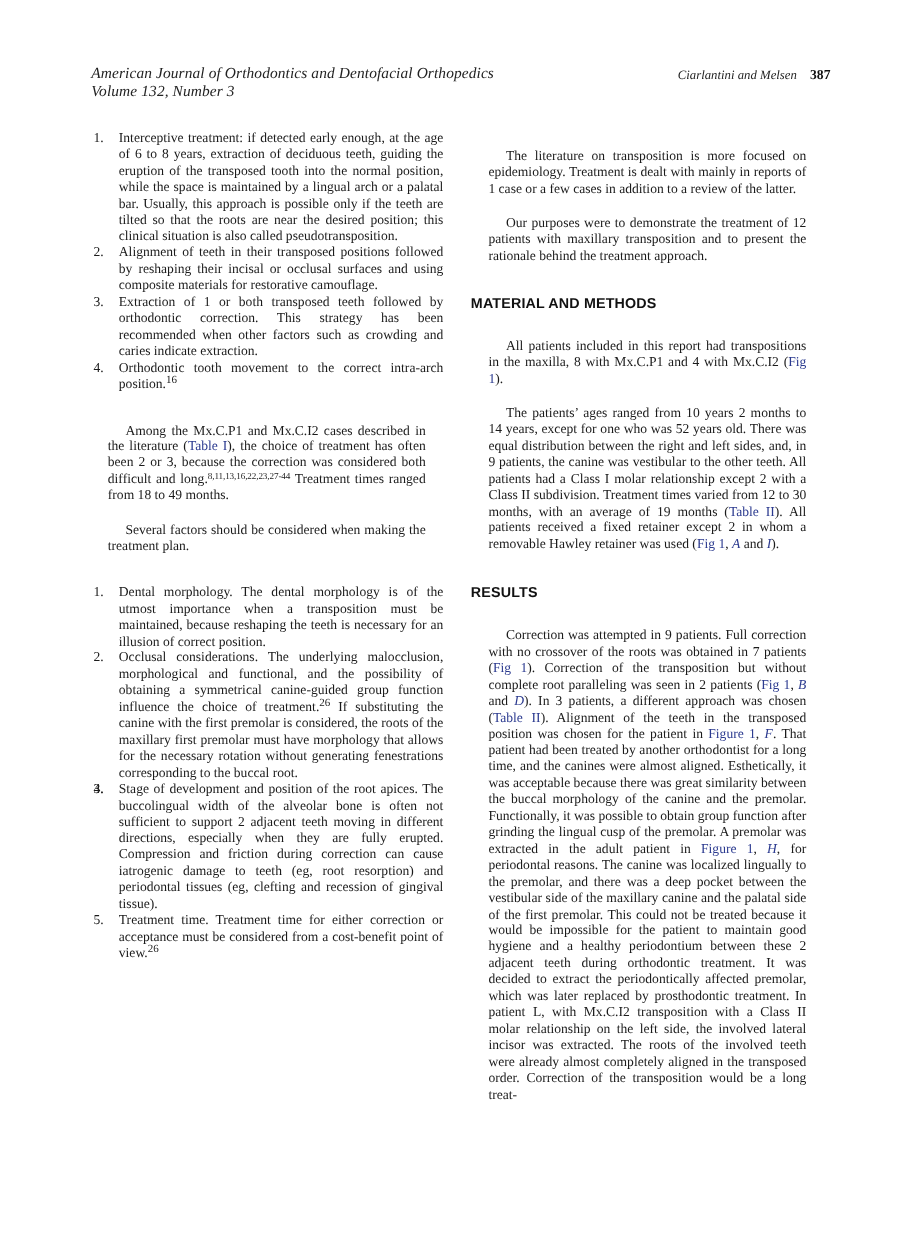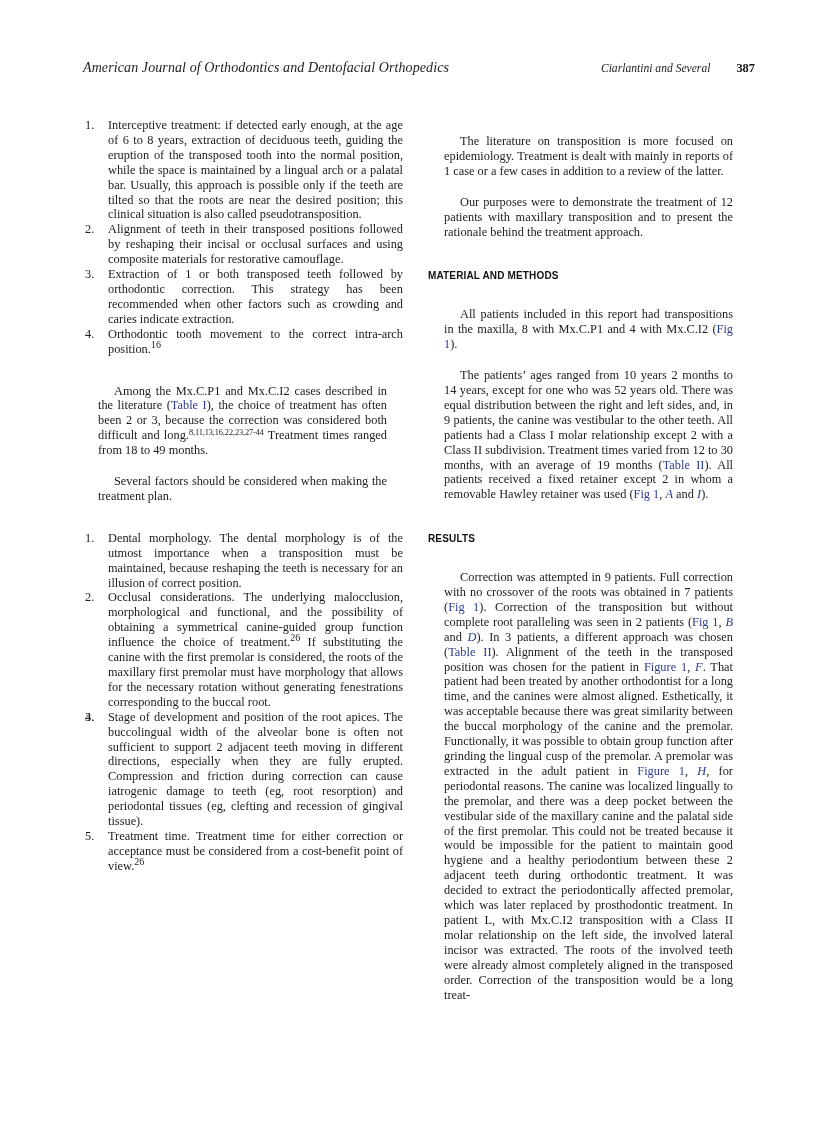--- a/index.html
+++ b/index.html
@@ -45,21 +45,21 @@
     line-height: 16px;
     white-space: nowrap;
   }
   .rh-authors {
     font-style: italic;
     color: #222;
   }
   .rh-pageno {
     font-weight: bold;
     font-style: normal;
-    margin-left: 26px;
+    margin-left: 12px;
     font-size: 12.4px;
     color: #111;
   }
 
   
   .col {
     position: absolute;
     top: 118px;
     width: 321px;
     font-size: 12.35px;
@@ -94,21 +94,21 @@
     left: 3px;
     top: 0;
     width: 18px;
     text-align: left;
     font-size: 12.35px;
   }
   .gap-md { height: 11px; }
 
   h2.section {
     font-family: "Liberation Sans", sans-serif;
-    font-size: 10px;
+    font-size: 13px;
     font-weight: bold;
     letter-spacing: 0.15px;
     margin: 0;
     padding: 0;
     color: #111;
     text-align: left;
   }
   .sec-before { height: 14px; }
   .sec-after  { height: 7px; }
 
@@ -124,23 +124,24 @@
   sup.reflist { font-size: 8.3px; letter-spacing: -0.1px; }
 </style>
 </head>
 <body>
 
 <div class="page">
 
   <div class="running-head">
     <div class="rh-left">
       <span>American Journal of Orthodontics and Dentofacial Orthopedics</span>
+      <span class="rh-line2">Volume 132, Number 3</span>
     </div>
     <div class="rh-right">
-      <span class="rh-authors">Ciarlantini and Several</span><span class="rh-pageno">387</span>
+      <span class="rh-authors">Ciarlantini and Melsen</span><span class="rh-pageno">387</span>
     </div>
   </div>
 
   <div class="col col-left">
 
     <ol class="numlist">
       <li>
         <span class="marker">1.</span>
         <span>Interceptive treatment: if detected early enough, at the age of 6 to 8 years, extraction of deciduous teeth, guiding the eruption of the transposed tooth into the normal position, while the space is maintained by a lingual arch or a palatal bar. Usually, this approach is possible only if the teeth are tilted so that the roots are near the desired position; this clinical situation is also called pseudotransposition.</span>
       </li>

